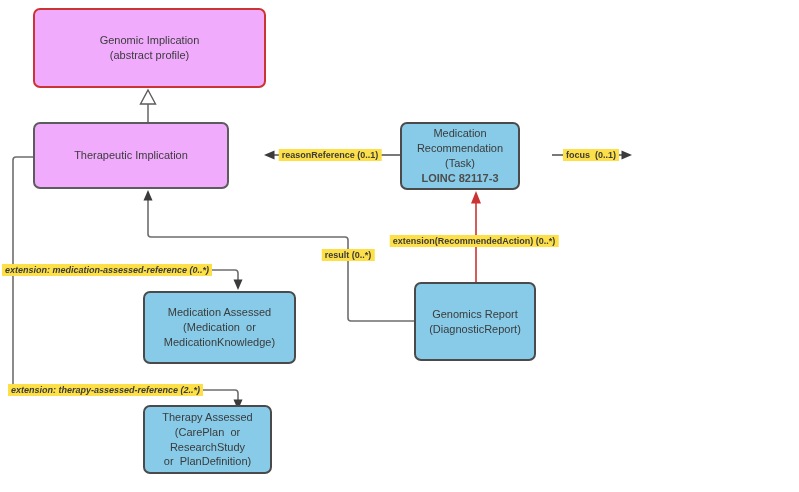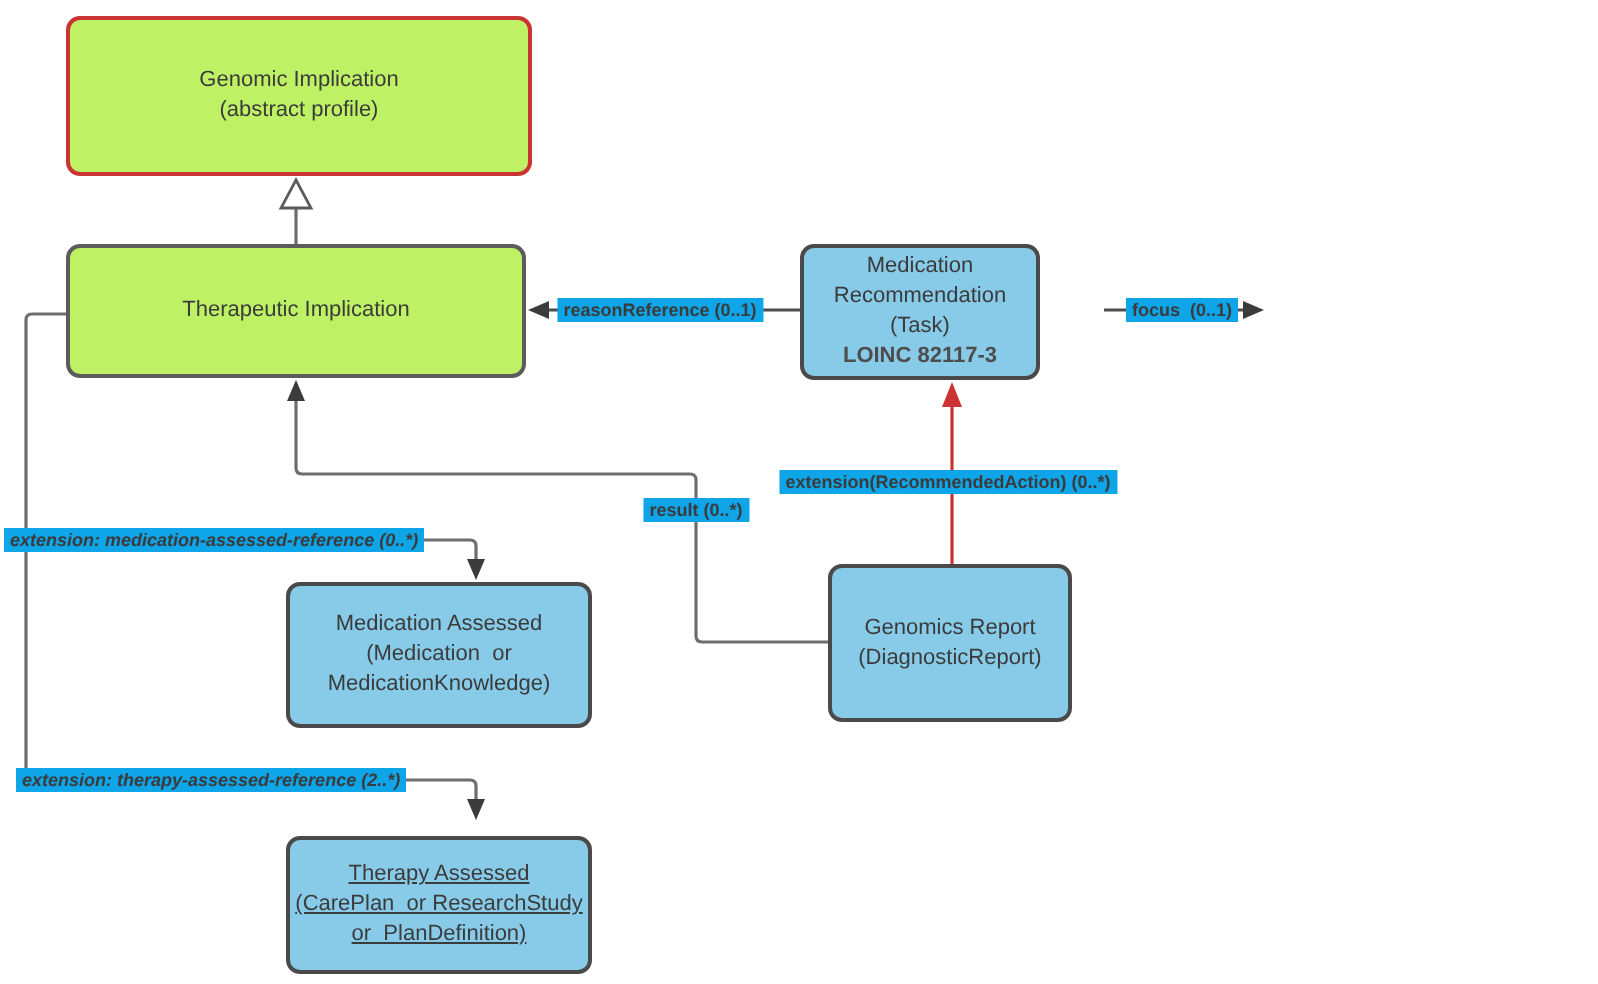--- a/index.html
+++ b/index.html
@@ -19,28 +19,28 @@
     display: flex;
     flex-direction: column;
     align-items: center;
     justify-content: center;
     text-align: center;
     color: #3b3b3b;
     font-size: 11px;
     line-height: 1.35;
     white-space: pre-wrap;
   }
-  .node.green  { background: #bef264; border: 2px solid #5c5c5c; }
+  .node.green  { background: #f0abfc; border: 2px solid #5c5c5c; }
   .node.green.abstract { border: 2px solid #cc3333; }
   .node.blue   { background: #87cbe8; border: 2px solid #4a4a4a; }
   .node .subtitle { font-size: 11px; font-weight: bold; color: #4d4d4d; margin-top: 1px; }
   .edge-label {
     position: absolute;
     transform: translate(-50%, -50%);
-    background: #0ea5e9;
+    background: #fde047;
     padding: 0 3px;
     font-size: 9px;
     font-weight: bold;
     color: #3b3b3b;
     white-space: pre;
     line-height: 12px;
   }
   .edge-label.left-anchored { transform: translate(0, -50%); font-style: italic; }
 </style>
 </head>
@@ -72,21 +72,21 @@
 
     <path d="M13,390 H235 Q238,390 238,393 V404" fill="none" stroke="#6e6e6e" stroke-width="1.6"></path>
     <polygon points="238,410 233.5,399.5 242.5,399.5" fill="#3b3b3b"></polygon>
   </svg>
 
   <div class="node green abstract" style="left:33px; top:8px; width:233px; height:80px;">
     <span>Genomic Implication
 (abstract profile)</span>
   </div>
 
-  <div class="node green" style="left:33px; top:122px; width:230px; height:67px;">
+  <div class="node green" style="left:33px; top:122px; width:196px; height:67px;">
     <span>Therapeutic Implication</span>
   </div>
 
   <div class="node blue" style="left:400px; top:122px; width:120px; height:68px;">
     <span>Medication Recommendation
 (Task)</span>
     <span class="subtitle">LOINC 82117-3</span>
   </div>
 
 
@@ -94,21 +94,21 @@
     <span>Medication Assessed
 (Medication  or
 MedicationKnowledge)</span>
   </div>
 
   <div class="node blue" style="left:414px; top:282px; width:122px; height:79px;">
     <span>Genomics Report
 (DiagnosticReport)</span>
   </div>
 
-  <div class="node blue" style="left:143px; top:418px; width:153px; height:69px;text-decoration:underline;">
+  <div class="node blue" style="left:143px; top:405px; width:129px; height:69px;">
     <span>Therapy Assessed
 (CarePlan  or ResearchStudy
 or  PlanDefinition)</span>
   </div>
 
   <div class="edge-label" style="left:330px; top:155px;">reasonReference (0..1)</div>
 
   <div class="edge-label" style="left:591px; top:155px;">focus  (0..1)</div>
 
   <div class="edge-label" style="left:474px; top:241px;">extension(RecommendedAction) (0..*)</div>

